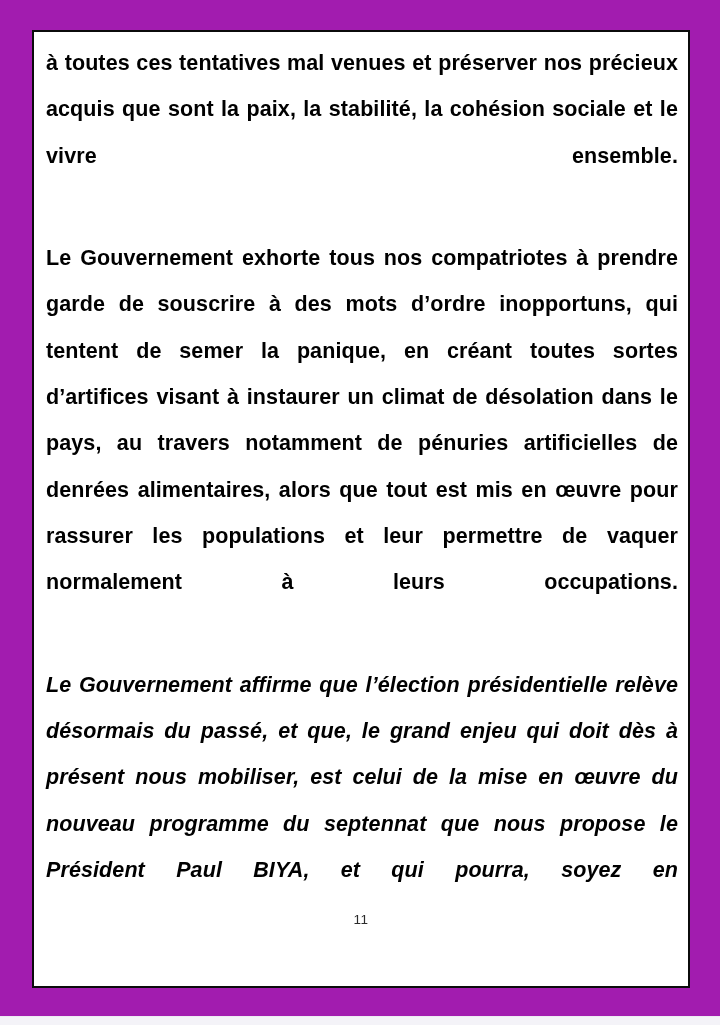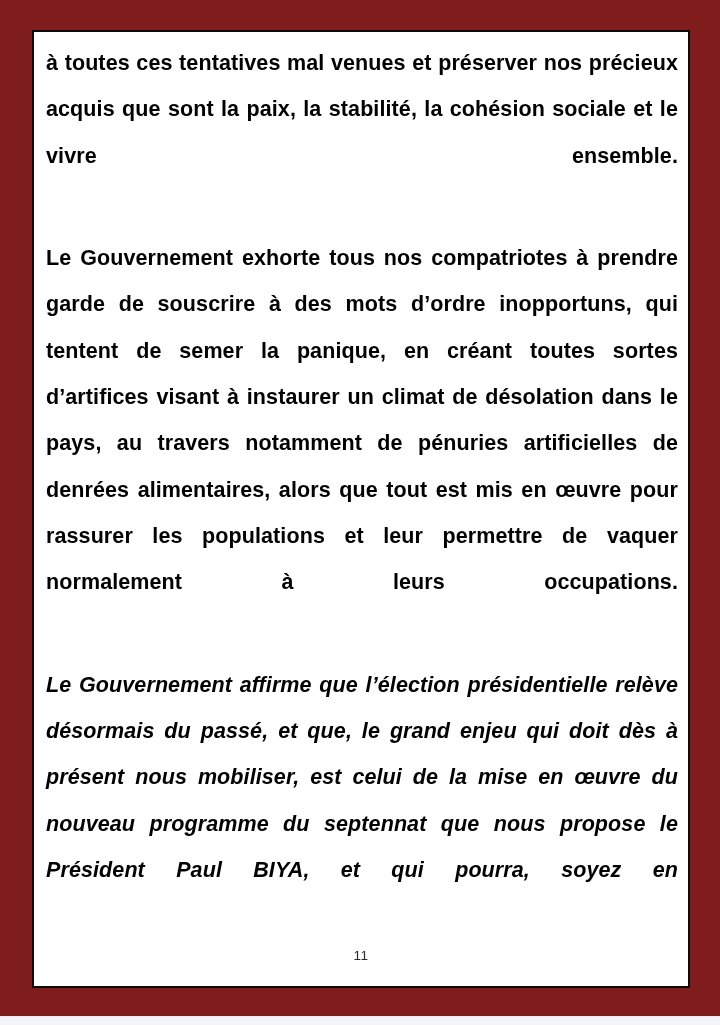--- a/index.html
+++ b/index.html
@@ -11,21 +11,21 @@
 
   body {
     font-family: "Liberation Sans", sans-serif;
   }
 
   
   #canvas {
     position: relative;
     width: 720px;
     height: 1025px;
-    background: #7f1d1d;
+    background: #a21caf;
     overflow: hidden;
   }
 
   
   #bottom-strip {
     position: absolute;
     left: 0;
     right: 0;
     bottom: 0;
     height: 9px;
@@ -87,21 +87,21 @@
     display: inline-block;
     width: 100%;
     height: 0;
   }
 
   
   #page-number {
     position: absolute;
     left: 0;
     right: 0;
-    top: 916px;
+    top: 880px;
     text-align: center;
     font-family: "Liberation Sans", sans-serif;
     font-weight: normal;
     font-size: 13.5px;
     line-height: 16px;
     color: #2b2b2b;
     letter-spacing: 0.4px;
   }
 </style>
 </head>

